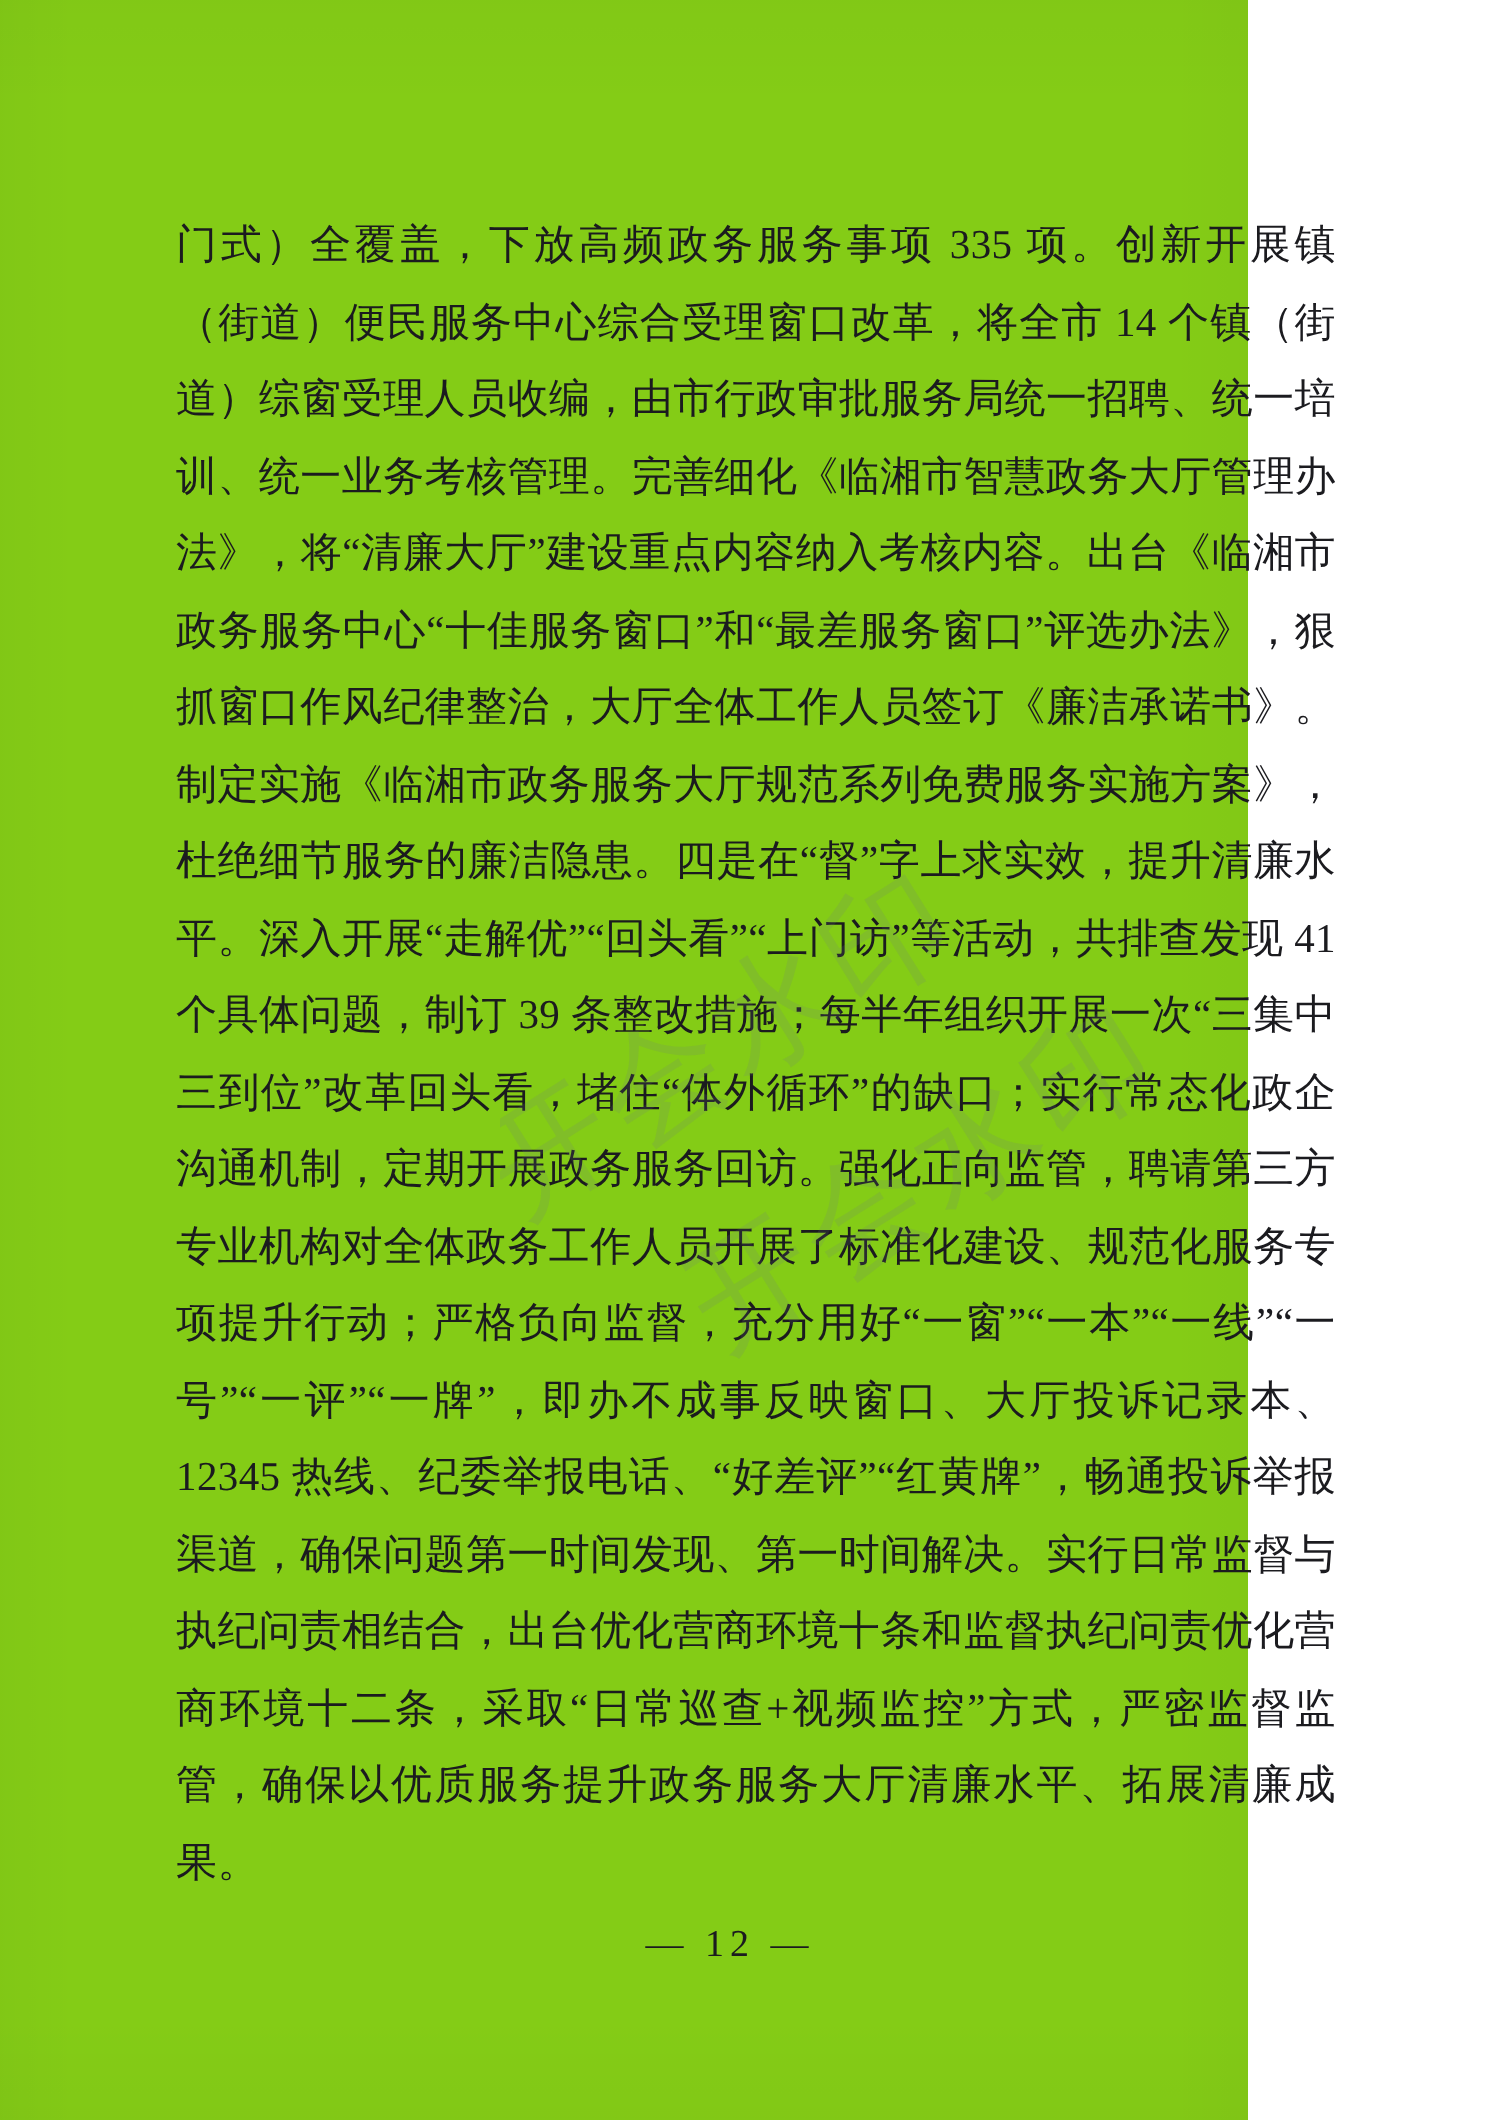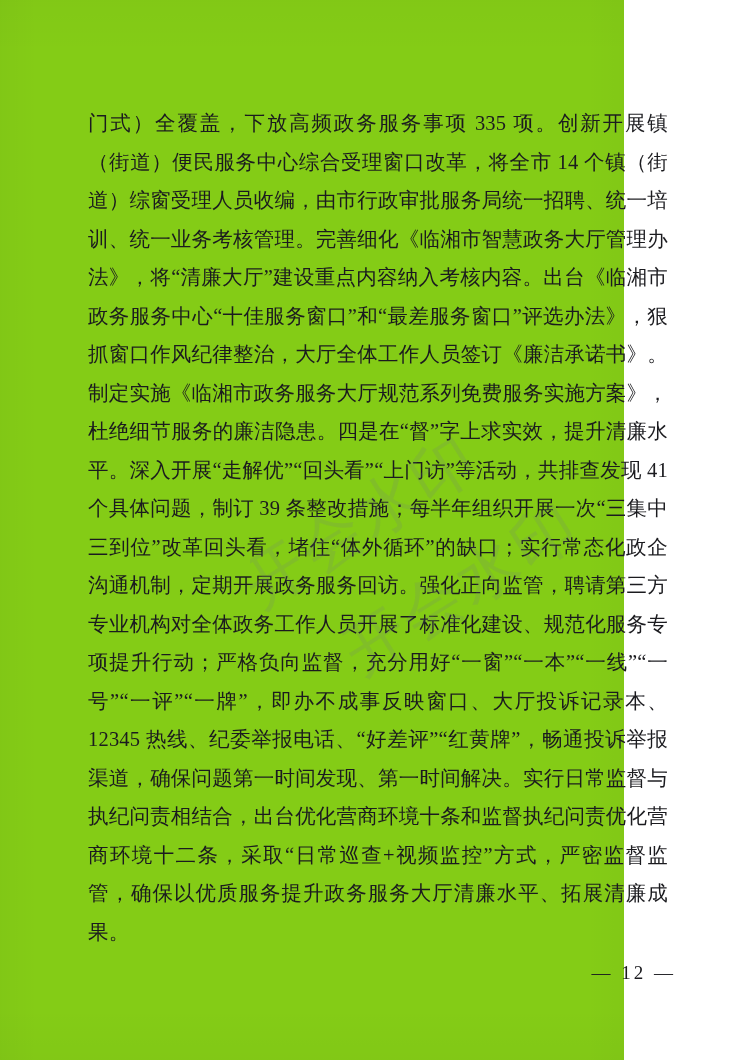--- a/index.html
+++ b/index.html
@@ -57,24 +57,24 @@
     z-index: 3;
   }
   .watermark svg text {
     font-family: "Liberation Serif", "DejaVu Serif", serif;
     font-size: 62px;
     fill: rgba(110, 120, 135, 0.16);
     letter-spacing: 4px;
   }
   .footer {
     position: absolute;
-    left: 96px;
+    left: 75px;
     top: 962px;
     width: 580px;
-    text-align: right;
+    text-align: center;
   }
   .page-number {
     font-size: 19px;
     color: #1b1b1f;
     letter-spacing: 3px;
     font-family: "Liberation Serif", "DejaVu Serif", serif;
   }
 </style>
 </head>
 <body>

